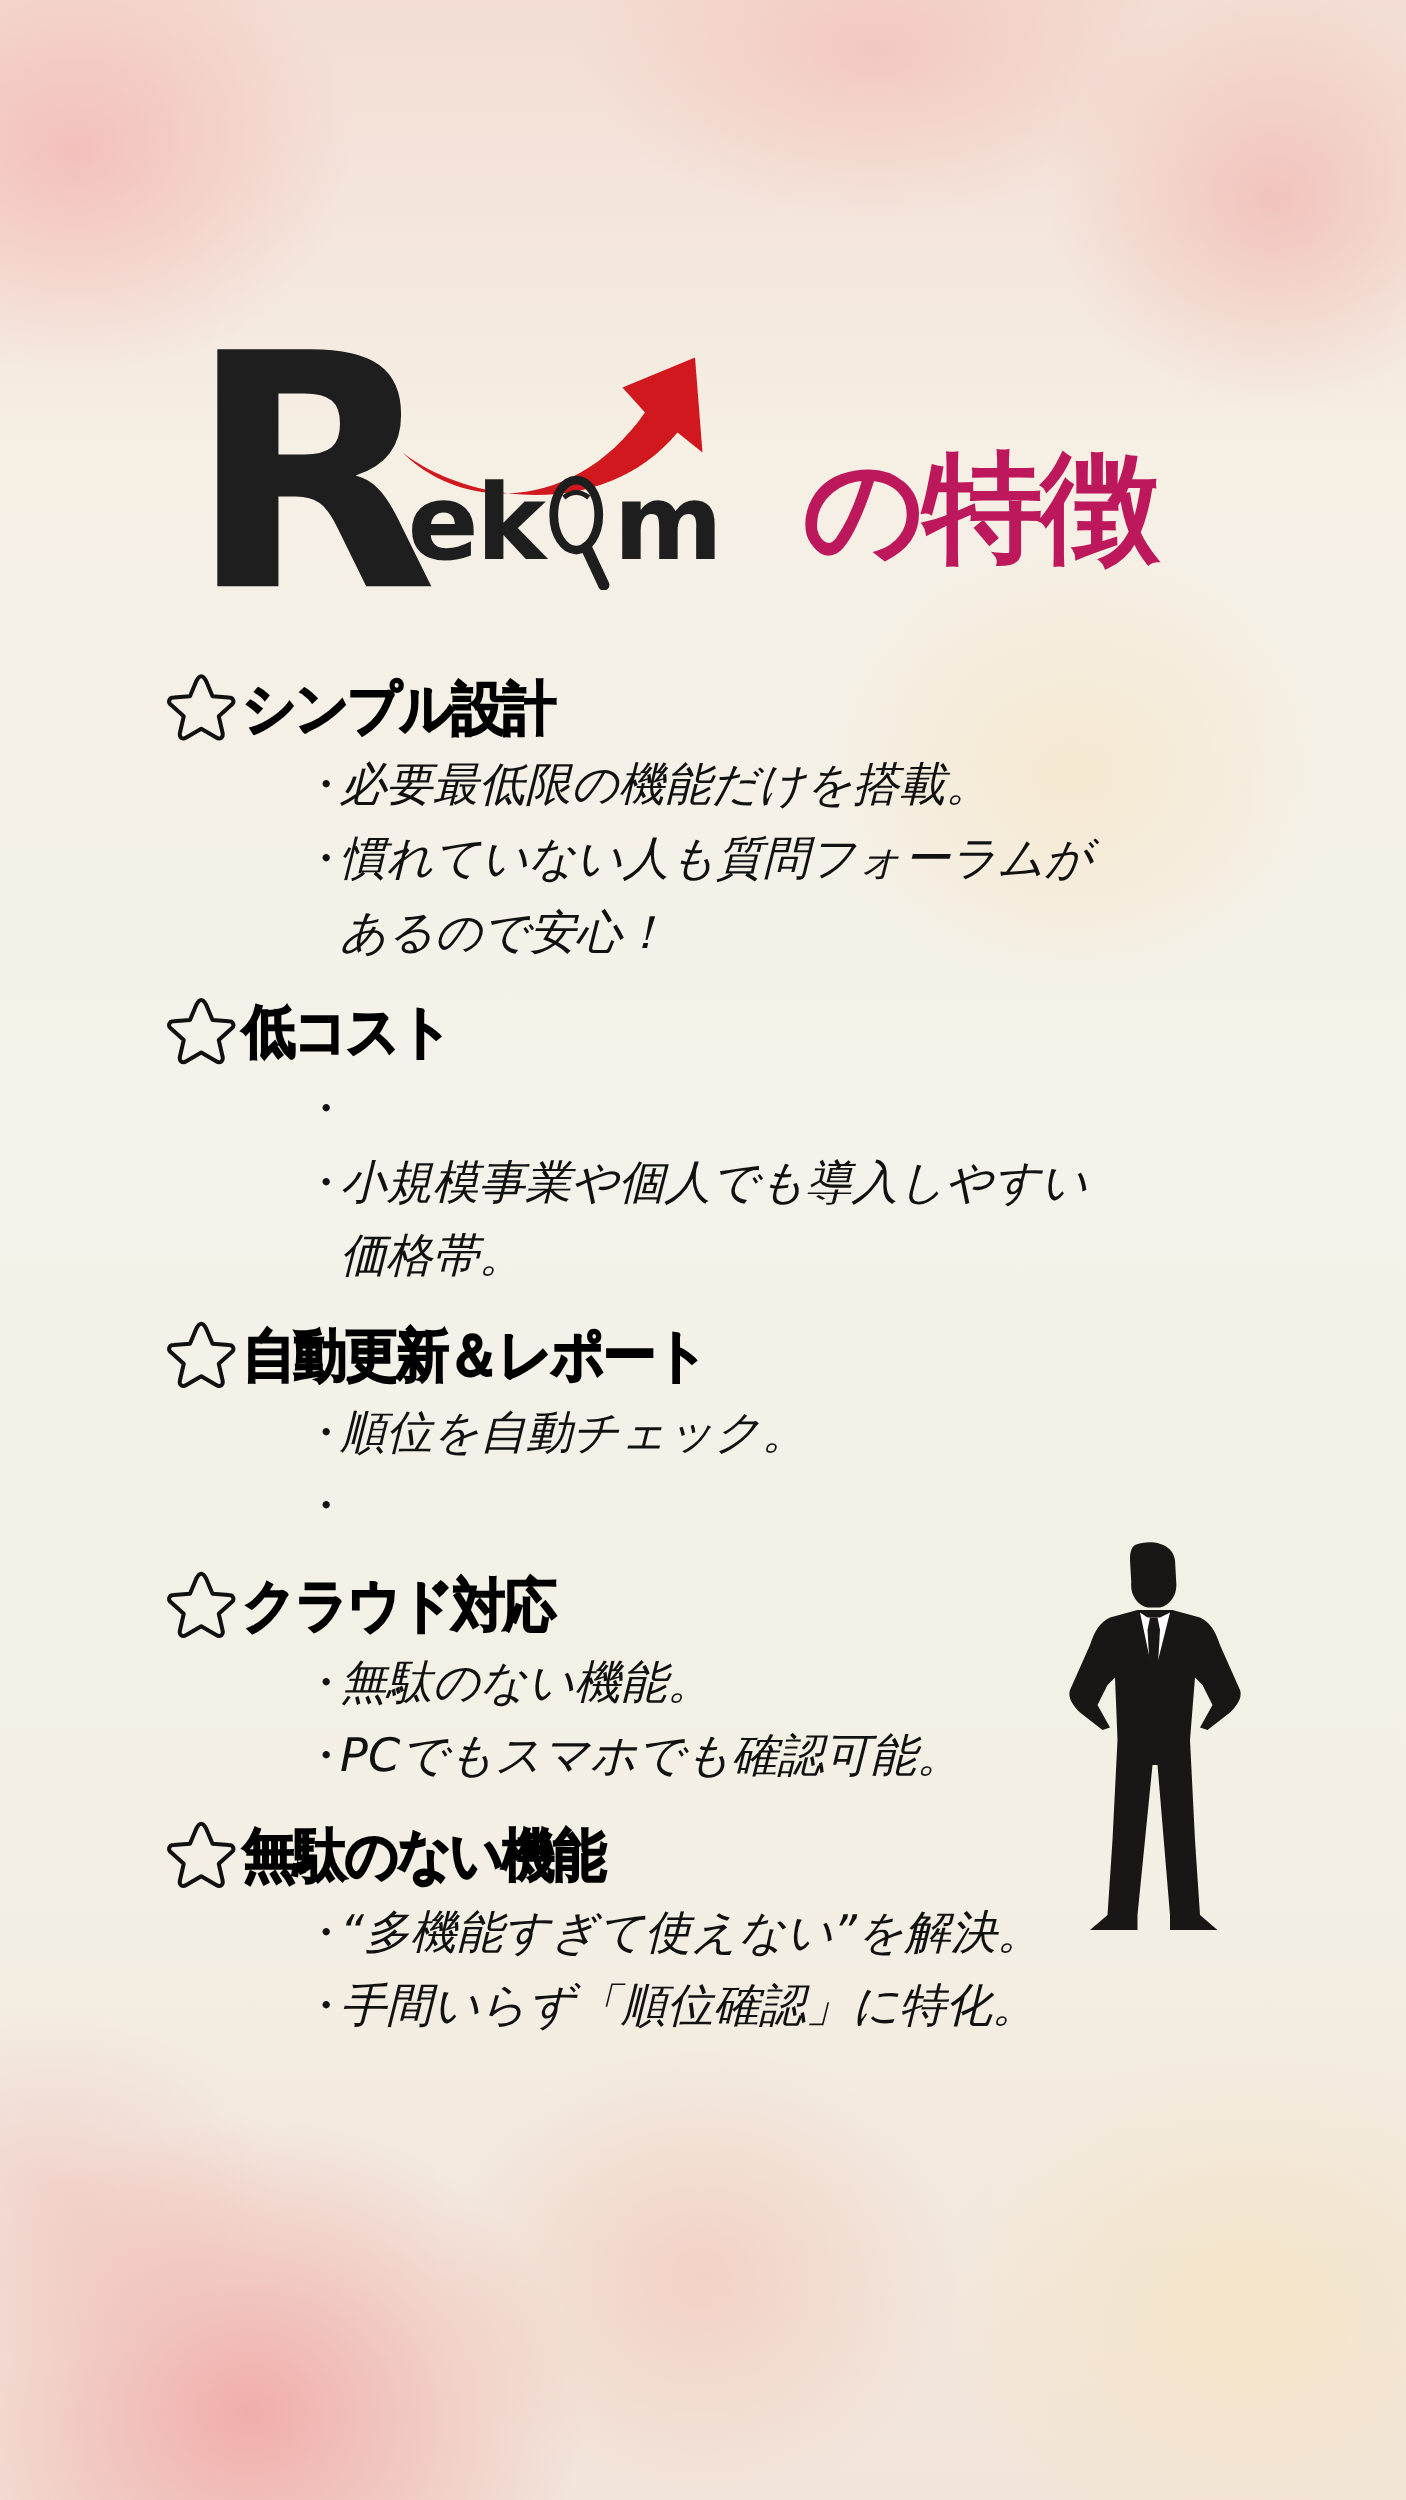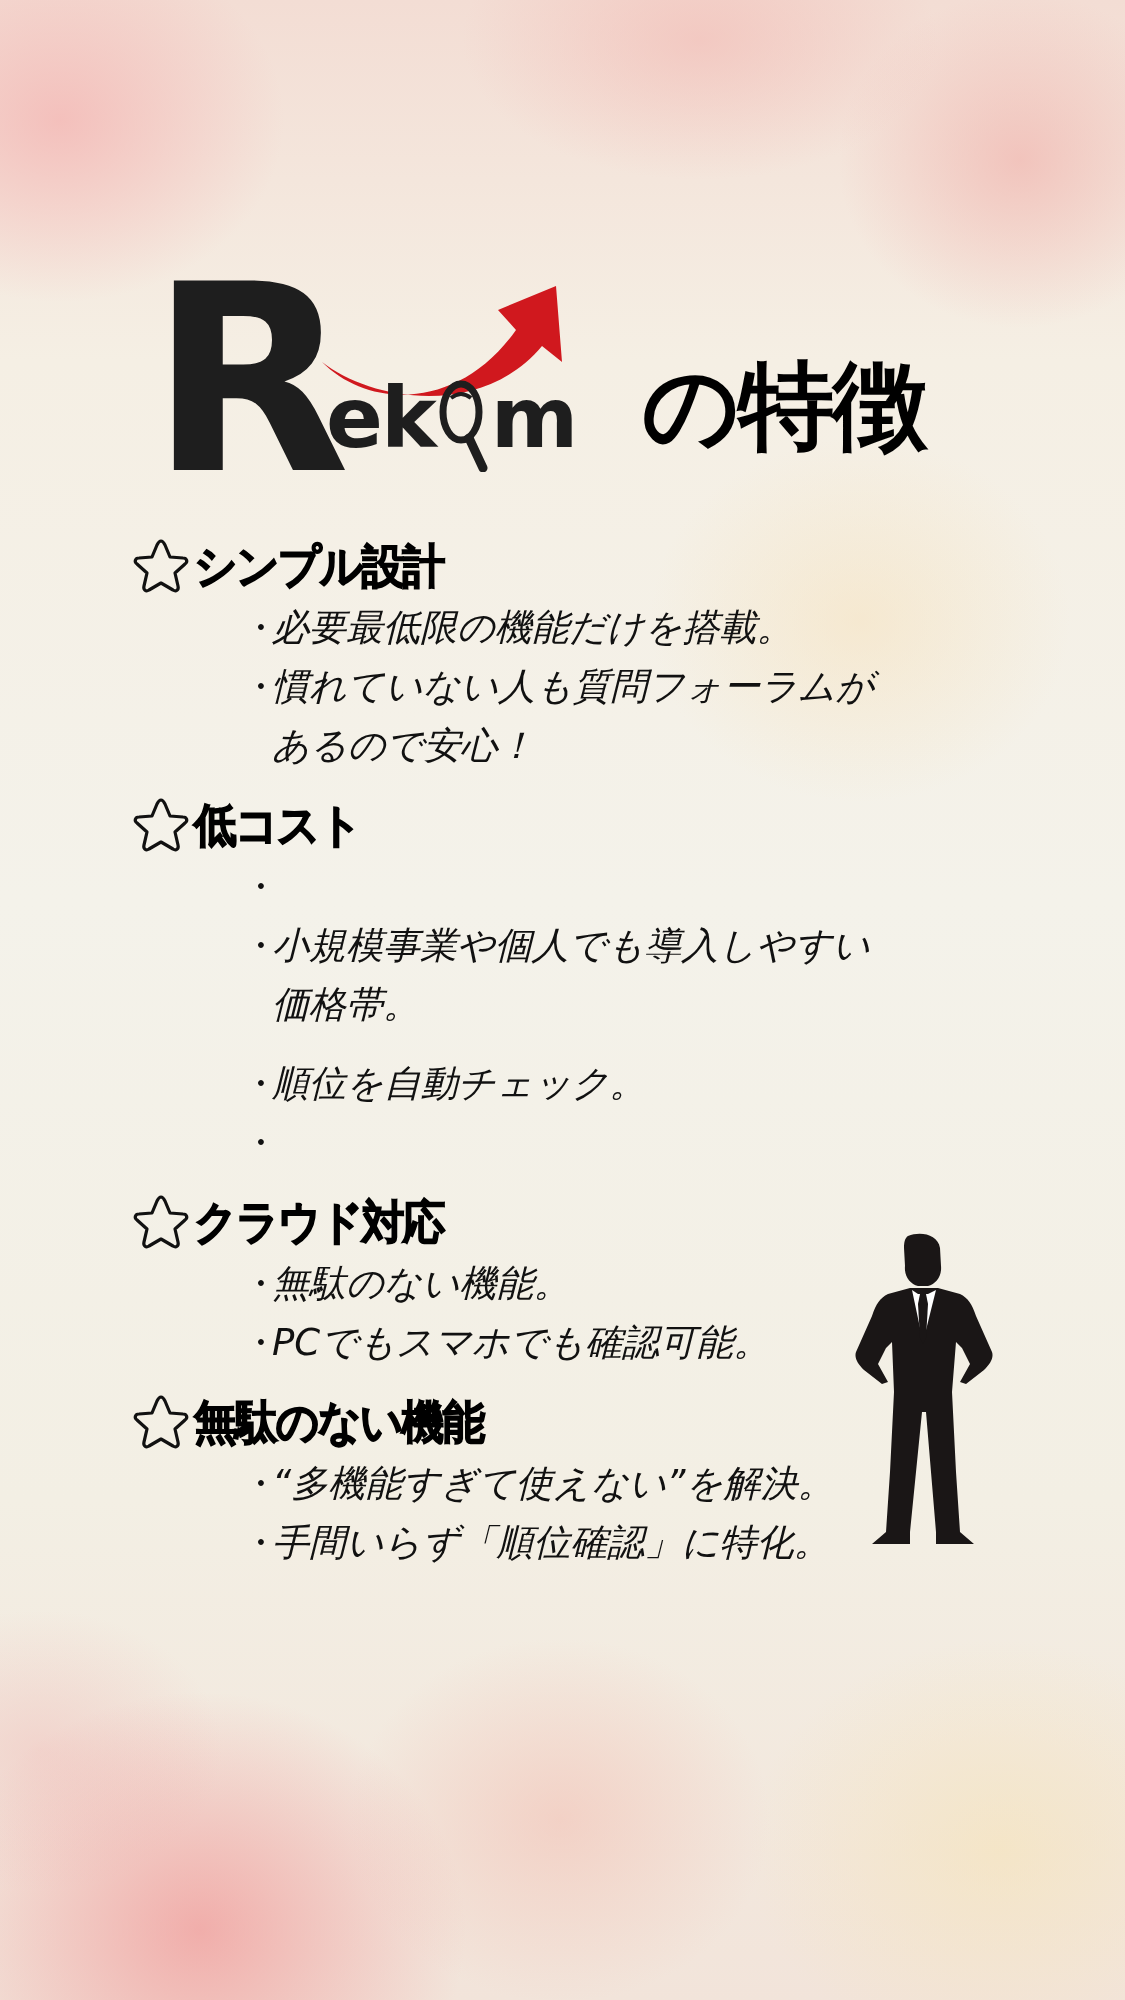--- a/index.html
+++ b/index.html
@@ -25,21 +25,21 @@
 
   
   .logo { left:150px; top:250px; width:850px; height:240px; }
   .logo-R { position:absolute; left:0; top:0; font-family:"DejaVu Sans", sans-serif; font-weight:bold;
     font-size:260px; line-height:1; color:#1e1e1e; letter-spacing:-8px; }
   .logo-rest { position:absolute; left:176px; top:126px; font-family:"DejaVu Sans", sans-serif; font-weight:bold;
     font-size:84px; line-height:1; color:#1e1e1e; letter-spacing:-2px; display:flex; align-items:flex-start; }
   .logo-rest .magnifier { display:inline-block; width:52px; height:86px; position:relative; margin:0 2px; }
   .logo-arrow { position:absolute; left:170px; top:20px; width:260px; height:140px; }
   .title-suffix { position:absolute; left:492px; top:108px; font-family:"DejaVu Sans", sans-serif; font-weight:bold;
-    font-size:96px; line-height:1; color:#000000; letter-spacing:-2px; white-space:nowrap; }
+    font-size:96px; line-height:1; color:#be185d; letter-spacing:-2px; white-space:nowrap; }
 
   
   .sections { left:130px; top:536px; width:900px; }
   .section { margin-bottom:20px; }
   .sec-head { display:flex; height:62px; }
   .star { width:62px; height:62px; margin-right:2px; flex:0 0 auto; }
   .sec-title { font-family:"DejaVu Sans", sans-serif; font-weight:bold; font-size:46px; color:#000; letter-spacing:-2px;
     transform:scaleX(0.93); transform-origin:left center; white-space:nowrap; -webkit-text-stroke:1.5px #000; }
   .bullets { list-style:none; margin:0; padding:0 0 0 112px; }
   .bullets li { font-size:37px; line-height:59px; color:#111; display:flex; }
@@ -107,20 +107,26 @@
         </li>
       <li>
           <span class="dot">・</span>
           <span class="txt">小規模事業や個人でも導入しやすい
 価格帯。</span>
         </li>
     </ul>
   </div>
 
   <div class="section">
+    <div class="sec-head">
+      <svg class="star" viewBox="0 0 62 62">
+        <path d="M31 5 C33 5 34 7 35 9 L40 21 L53 22 C57 22 58 26 55 28 L45 37 L48 50 C49 54 46 56 43 54 L31 47 L19 54 C16 56 13 54 14 50 L17 37 L7 28 C4 26 5 22 9 22 L22 21 L27 9 C28 7 29 5 31 5 Z" fill="none" stroke="#111" stroke-width="3.2" stroke-linejoin="round"></path>
+      </svg>
+      <span class="sec-title">自動更新＆レポート</span>
+    </div>
     <ul class="bullets">
       <li>
           <span class="dot">・</span>
           <span class="txt">順位を自動チェック。</span>
         </li>
       <li>
           <span class="dot">・</span>
         </li>
     </ul>
   </div>

